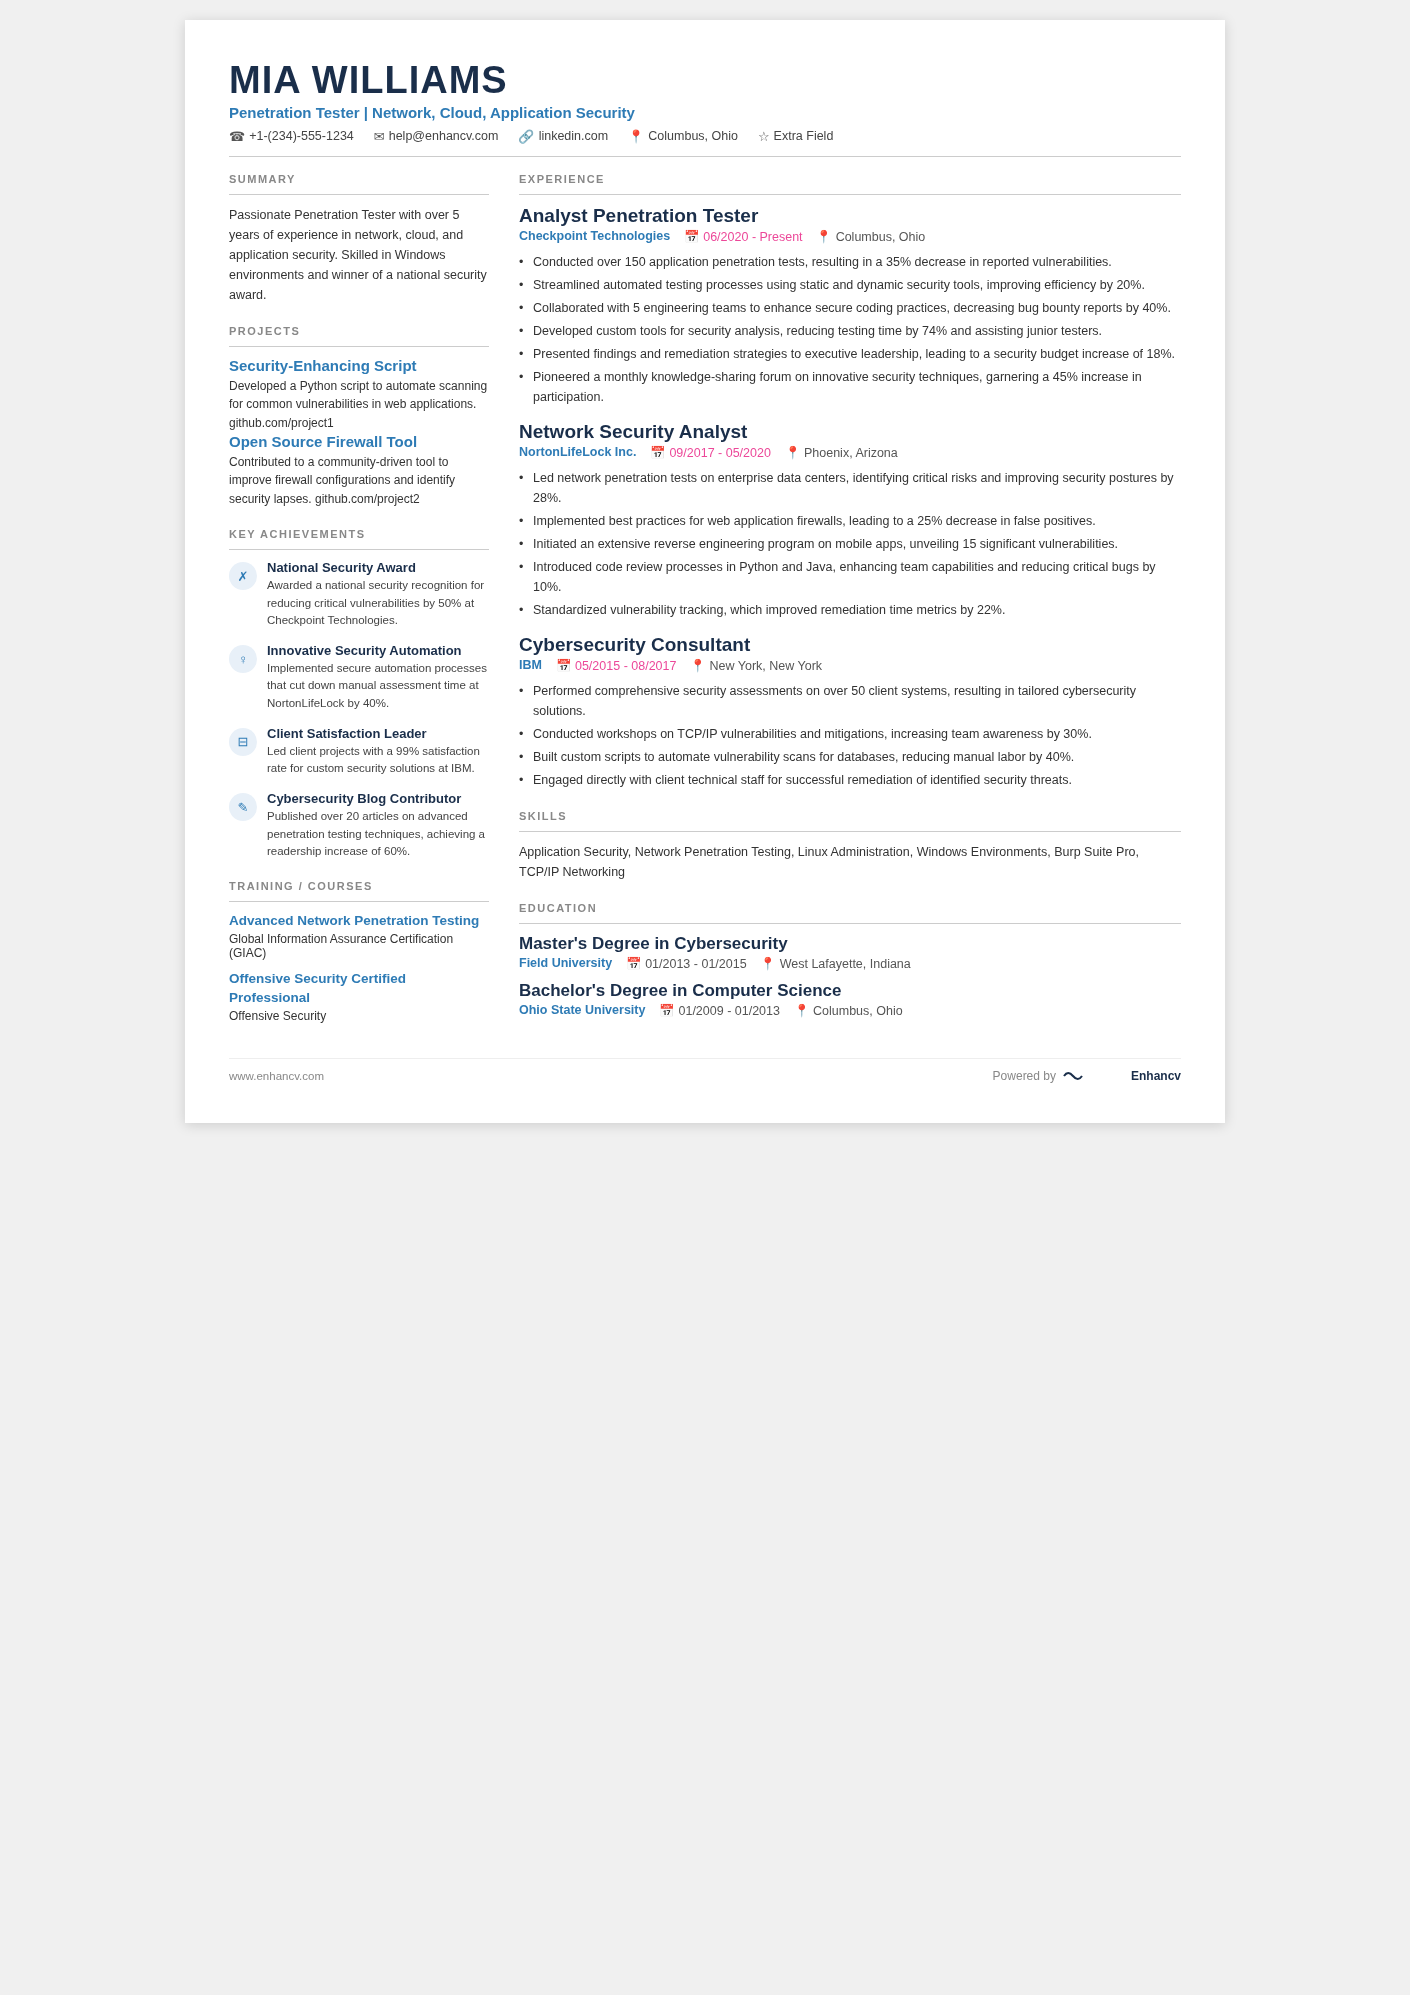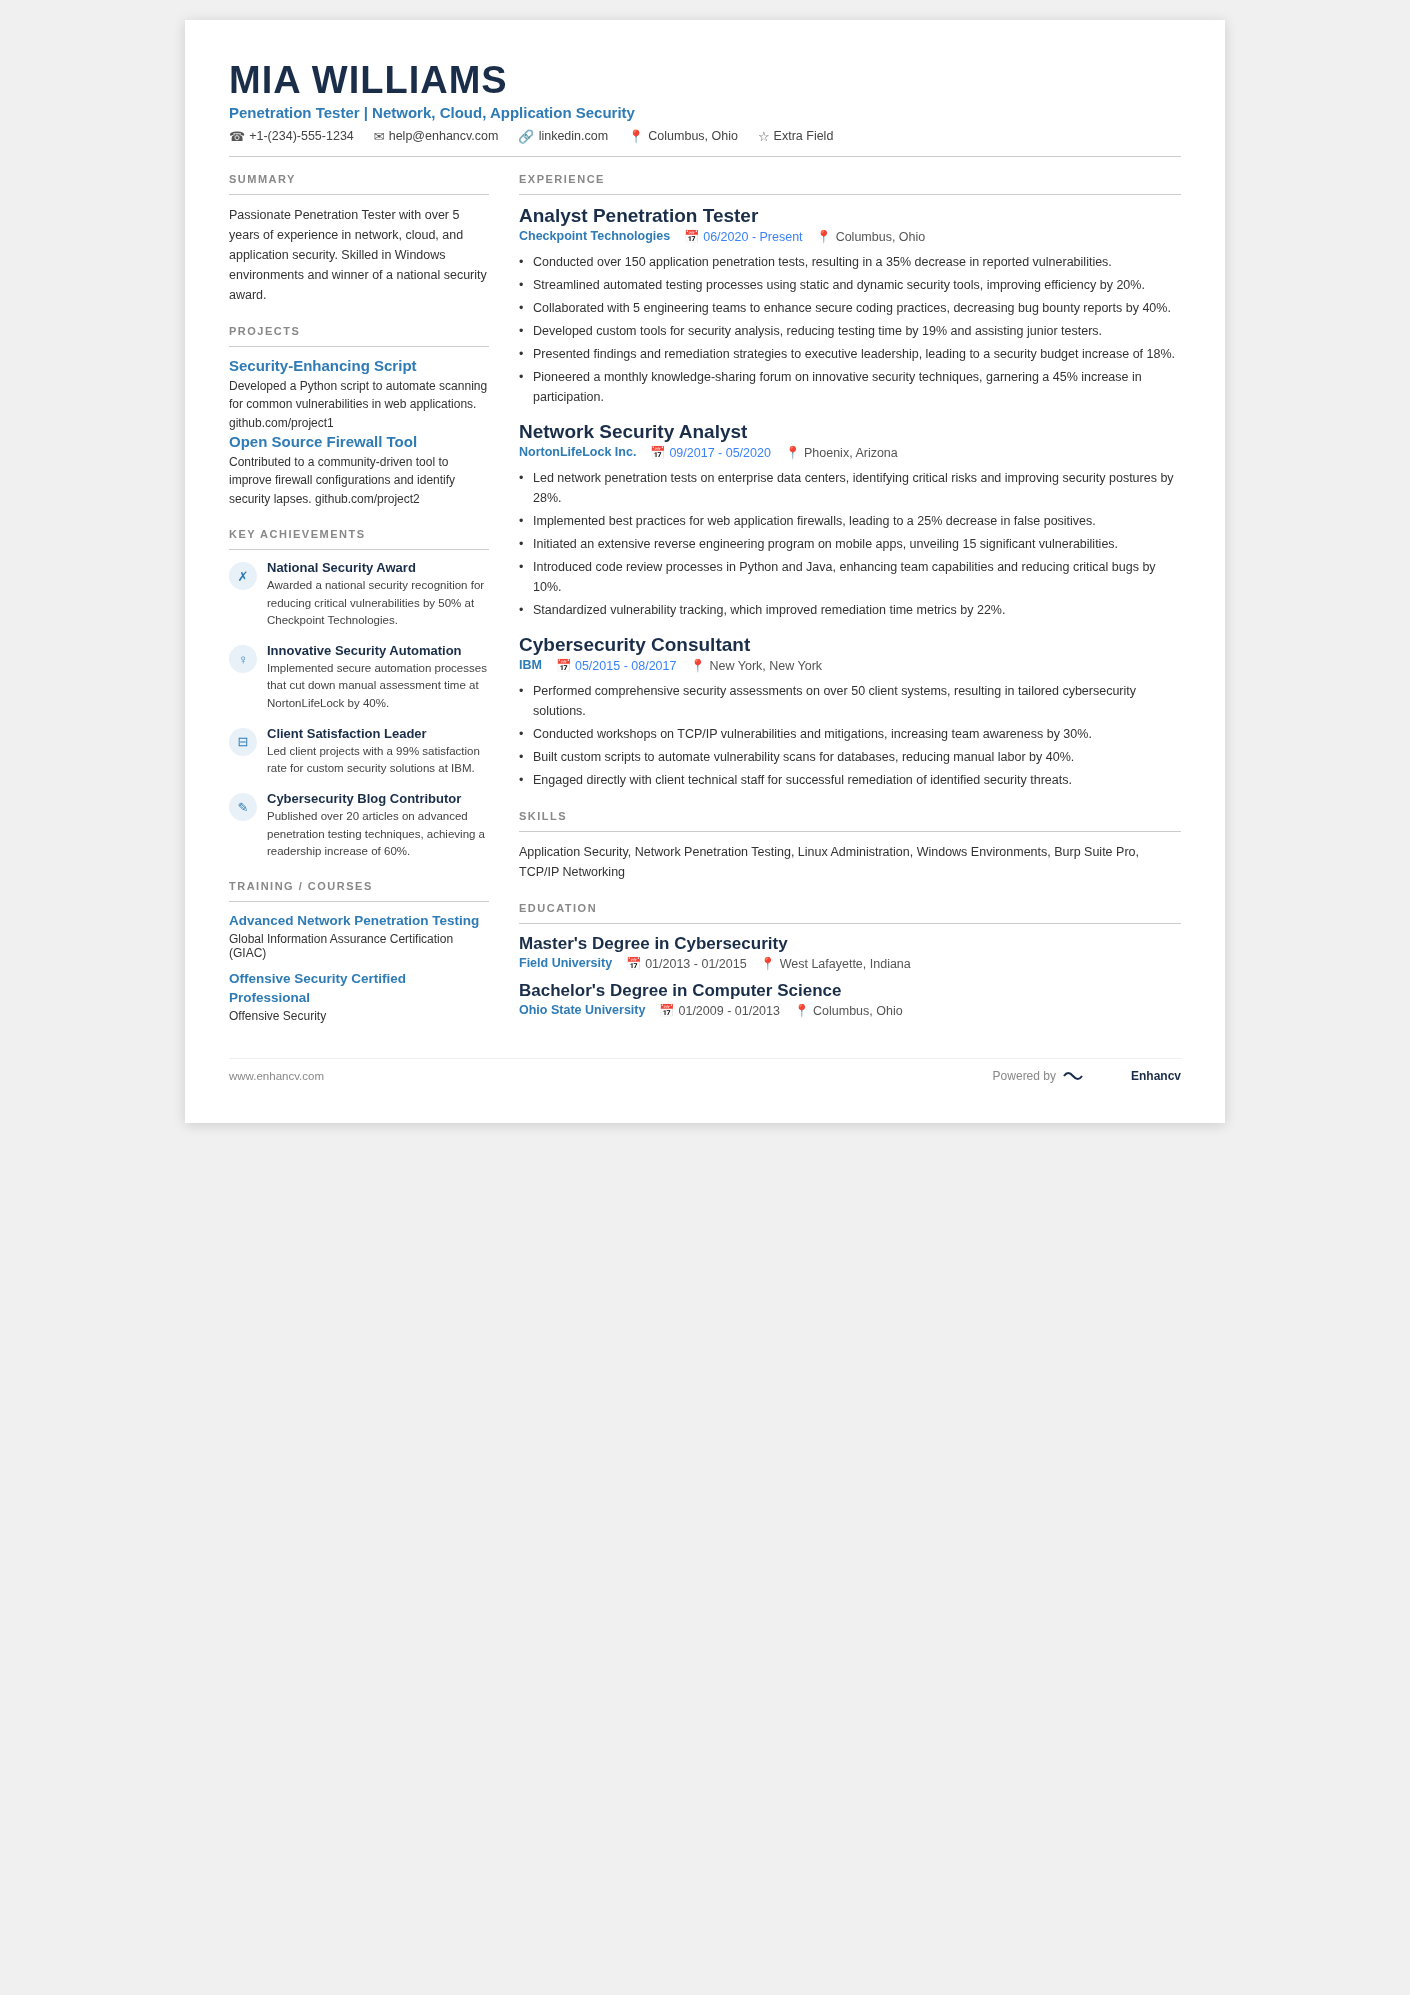--- a/index.html
+++ b/index.html
@@ -157,21 +157,21 @@
       align-items: center;
       gap: 14px;
       font-size: 12.5px;
       margin-bottom: 8px;
     }
     .job-company {
       color: #2e7bb5;
       font-weight: 600;
       text-align: right;
     }
-    .job-date { color: #3b82f6; }
+    .job-date { color: #ec4899; }
     .job-location { color: #555; }
 
     .job-bullets {
       list-style: none;
       padding-left: 0;
       margin-bottom: 14px;
     }
     .job-bullets li {
       font-size: 12.5px;
       color: #333;
@@ -346,21 +346,21 @@
             <span>📅 </span><span>06/2020 - Present</span>
           </span>
           <span class="job-location">
             <span>📍 </span><span>Columbus, Ohio</span>
           </span>
         </div>
         <ul class="job-bullets">
           <li>Conducted over 150 application penetration tests, resulting in a 35% decrease in reported vulnerabilities.</li>
           <li>Streamlined automated testing processes using static and dynamic security tools, improving efficiency by 20%.</li>
           <li>Collaborated with 5 engineering teams to enhance secure coding practices, decreasing bug bounty reports by 40%.</li>
-          <li>Developed custom tools for security analysis, reducing testing time by 19% and assisting junior testers.</li>
+          <li>Developed custom tools for security analysis, reducing testing time by 74% and assisting junior testers.</li>
           <li>Presented findings and remediation strategies to executive leadership, leading to a security budget increase of 18%.</li>
           <li>Pioneered a monthly knowledge-sharing forum on innovative security techniques, garnering a 45% increase in participation.</li>
         </ul>
       </div>
 
       <div>
         <div class="job-title">Network Security Analyst</div>
         <div class="job-meta">
           <span class="job-company">NortonLifeLock Inc.</span>
           <span class="job-date">

